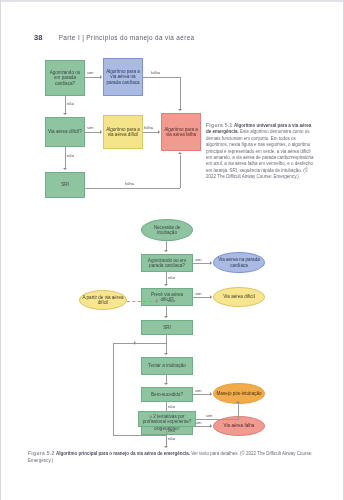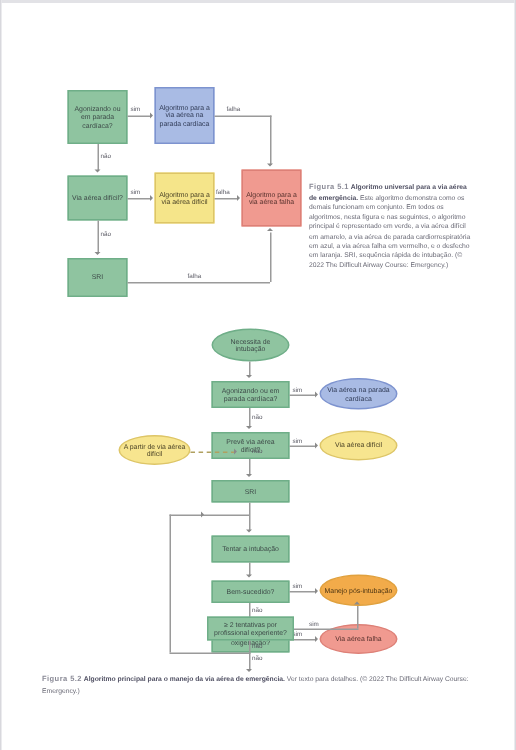--- a/index.html
+++ b/index.html
@@ -58,20 +58,24 @@
   .cap{position:absolute;font-size:4.5px;line-height:1.42;color:#6a6a76;text-align:left;}
   .cap .cnum{color:#8a8a96;font-weight:bold;font-size:5px;letter-spacing:.3px;}
   .cap .ctitle{font-weight:bold;color:#4f4f62;}
 </style>
 </head>
 <body>
 
 <div class="page">
   <div class="topbar"></div>
 
+  <div class="runhead">
+    <span class="folio">38</span>
+    <span class="runtitle">Parte I | Princípios do manejo da via aérea</span>
+  </div>
 
   <div class="fig" style="left:0;top:0;width:210px;height:215px;">
 
     <div class="node rect" style="left:44px;top:60px;width:40px;height:36px;">Agonizando ou em parada cardíaca?</div>
     <div class="node rect blue" style="left:102px;top:58px;width:40px;height:38px;">Algoritmo para a via aérea na parada cardíaca</div>
     <div class="node rect" style="left:44px;top:117px;width:40px;height:30px;">Via aérea difícil?</div>
     <div class="node rect yellow" style="left:102px;top:115px;width:40px;height:34px;">Algoritmo para a via aérea difícil</div>
     <div class="node rect red" style="left:160px;top:113px;width:40px;height:38px;">Algoritmo para a via aérea falha</div>
     <div class="node rect" style="left:44px;top:172px;width:40px;height:26px;">SRI</div>
 

